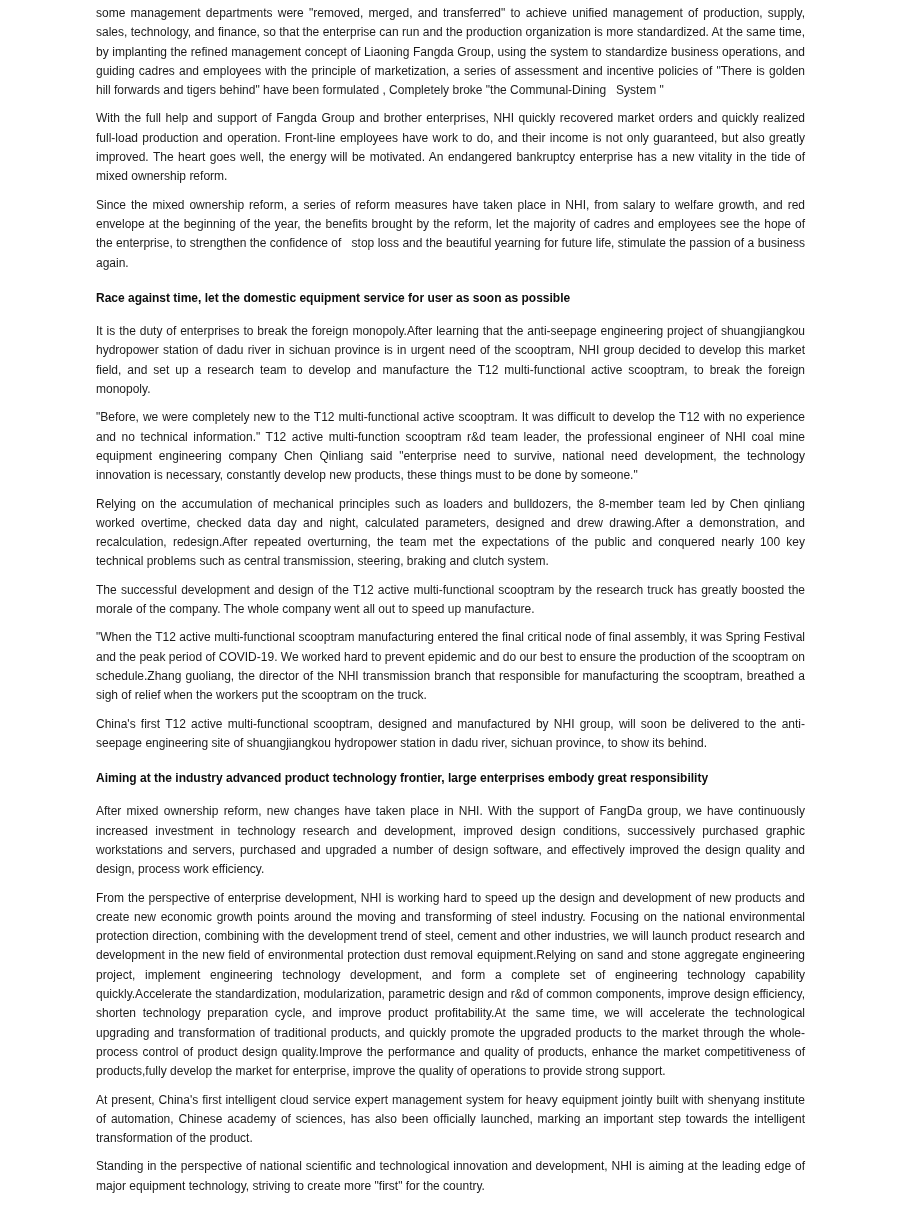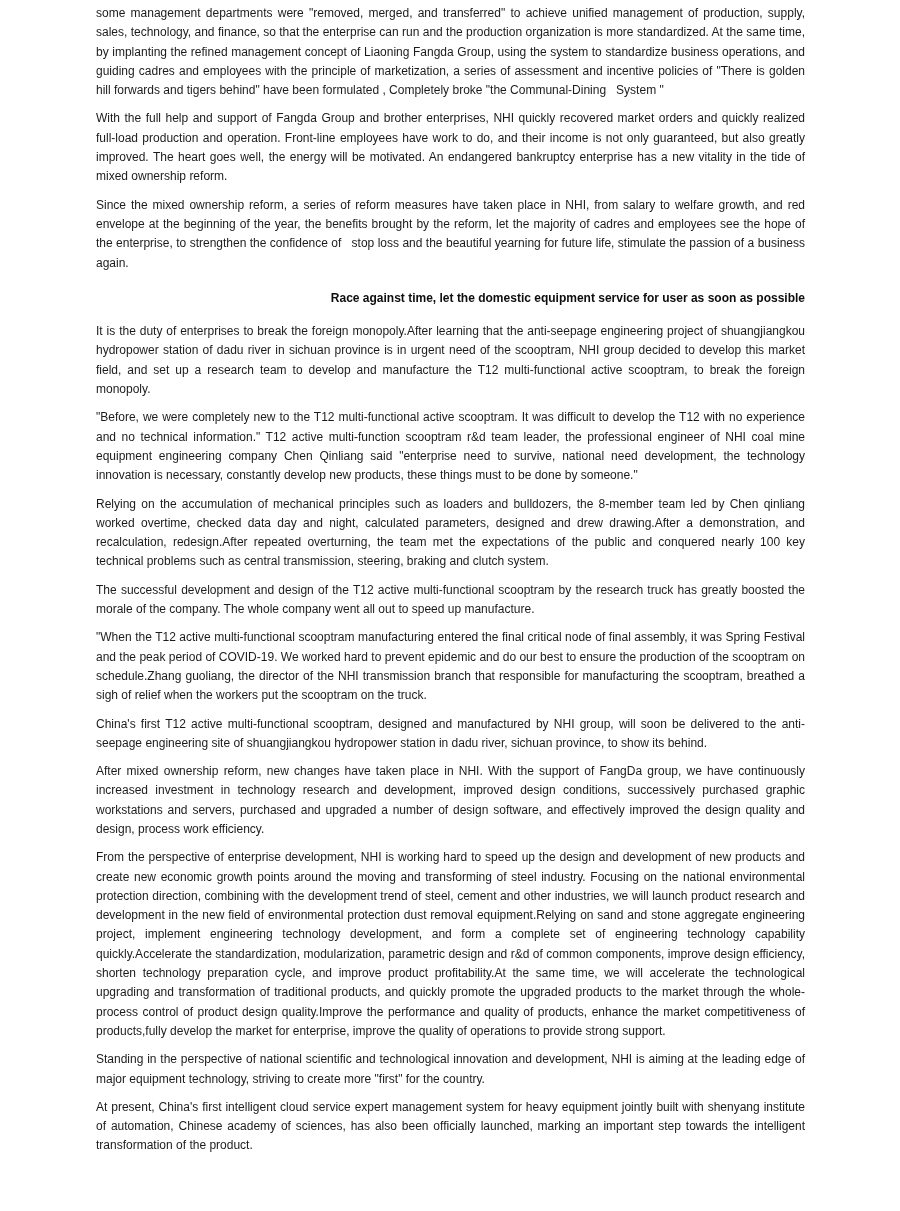--- a/index.html
+++ b/index.html
@@ -23,35 +23,36 @@
     color: #1b1b1b;
     text-align: justify;
     white-space: pre-wrap;
     margin: 0 0 9px 0;
   }
   .heading {
     font-size: 12px;
     line-height: 19.3px;
     font-weight: bold;
     color: #0d0d0d;
-    text-align: right;
+    text-align: left;
     margin: 16px 0 14px 0;
   }
 </style>
 </head>
 <body>
 
 <div class="page">
   <p class="para">some management departments were "removed, merged, and transferred" to achieve unified management of production, supply, sales, technology, and finance, so that the enterprise can run and the production organization is more standardized. At the same time, by implanting the refined management concept of Liaoning Fangda Group, using the system to standardize business operations, and guiding cadres and employees with the principle of marketization, a series of assessment and incentive policies of "There is golden hill forwards and tigers behind" have been formulated , Completely broke "the Communal-Dining   System "</p>
   <p class="para">With the full help and support of Fangda Group and brother enterprises, NHI quickly recovered market orders and quickly realized full-load production and operation. Front-line employees have work to do, and their income is not only guaranteed, but also greatly improved. The heart goes well, the energy will be motivated. An endangered bankruptcy enterprise has a new vitality in the tide of mixed ownership reform.</p>
   <p class="para">Since the mixed ownership reform, a series of reform measures have taken place in NHI, from salary to welfare growth, and red envelope at the beginning of the year, the benefits brought by the reform, let the majority of cadres and employees see the hope of the enterprise, to strengthen the confidence of   stop loss and the beautiful yearning for future life, stimulate the passion of a business again.</p>
   <h2 class="heading">Race against time, let the domestic equipment service for user as soon as possible</h2>
   <p class="para">It is the duty of enterprises to break the foreign monopoly.After learning that the anti-seepage engineering project of shuangjiangkou hydropower station of dadu river in sichuan province is in urgent need of the scooptram, NHI group decided to develop this market field, and set up a research team to develop and manufacture the T12 multi-functional active scooptram, to break the foreign monopoly.</p>
   <p class="para">"Before, we were completely new to the T12 multi-functional active scooptram. It was difficult to develop the T12 with no experience and no technical information." T12 active multi-function scooptram r&amp;d team leader, the professional engineer of NHI coal mine equipment engineering company Chen Qinliang said "enterprise need to survive, national need development, the technology innovation is necessary, constantly develop new products, these things must to be done by someone."</p>
   <p class="para">Relying on the accumulation of mechanical principles such as loaders and bulldozers, the 8-member team led by Chen qinliang worked overtime, checked data day and night, calculated parameters, designed and drew drawing.After a demonstration, and recalculation, redesign.After repeated overturning, the team met the expectations of the public and conquered nearly 100 key technical problems such as central transmission, steering, braking and clutch system.</p>
   <p class="para">The successful development and design of the T12 active multi-functional scooptram by the research truck has greatly boosted the morale of the company. The whole company went all out to speed up manufacture.</p>
   <p class="para">"When the T12 active multi-functional scooptram manufacturing entered the final critical node of final assembly, it was Spring Festival and the peak period of COVID-19. We worked hard to prevent epidemic and do our best to ensure the production of the scooptram on schedule.Zhang guoliang, the director of the NHI transmission branch that responsible for manufacturing the scooptram, breathed a sigh of relief when the workers put the scooptram on the truck.</p>
   <p class="para">China's first T12 active multi-functional scooptram, designed and manufactured by NHI group, will soon be delivered to the anti-seepage engineering site of shuangjiangkou hydropower station in dadu river, sichuan province, to show its behind.</p>
+  <h2 class="heading">Aiming at the industry advanced product technology frontier, large enterprises embody great responsibility</h2>
   <p class="para">After mixed ownership reform, new changes have taken place in NHI. With the support of FangDa group, we have continuously increased investment in technology research and development, improved design conditions, successively purchased graphic workstations and servers, purchased and upgraded a number of design software, and effectively improved the design quality and design, process work efficiency.</p>
   <p class="para">From the perspective of enterprise development, NHI is working hard to speed up the design and development of new products and create new economic growth points around the moving and transforming of steel industry. Focusing on the national environmental protection direction, combining with the development trend of steel, cement and other industries, we will launch product research and development in the new field of environmental protection dust removal equipment.Relying on sand and stone aggregate engineering project, implement engineering technology development, and form a complete set of engineering technology capability quickly.Accelerate the standardization, modularization, parametric design and r&amp;d of common components, improve design efficiency, shorten technology preparation cycle, and improve product profitability.At the same time, we will accelerate the technological upgrading and transformation of traditional products, and quickly promote the upgraded products to the market through the whole-process control of product design quality.Improve the performance and quality of products, enhance the market competitiveness of products,fully develop the market for enterprise, improve the quality of operations to provide strong support.</p>
+  <p class="para">At present, China's first intelligent cloud service expert management system for heavy equipment jointly built with shenyang institute of automation, Chinese academy of sciences, has also been officially launched, marking an important step towards the intelligent transformation of the product.</p>
   <p class="para">Standing in the perspective of national scientific and technological innovation and development, NHI is aiming at the leading edge of major equipment technology, striving to create more "first" for the country.</p>
-  <p class="para">At present, China's first intelligent cloud service expert management system for heavy equipment jointly built with shenyang institute of automation, Chinese academy of sciences, has also been officially launched, marking an important step towards the intelligent transformation of the product.</p>
 </div>
 
 </body></html>

